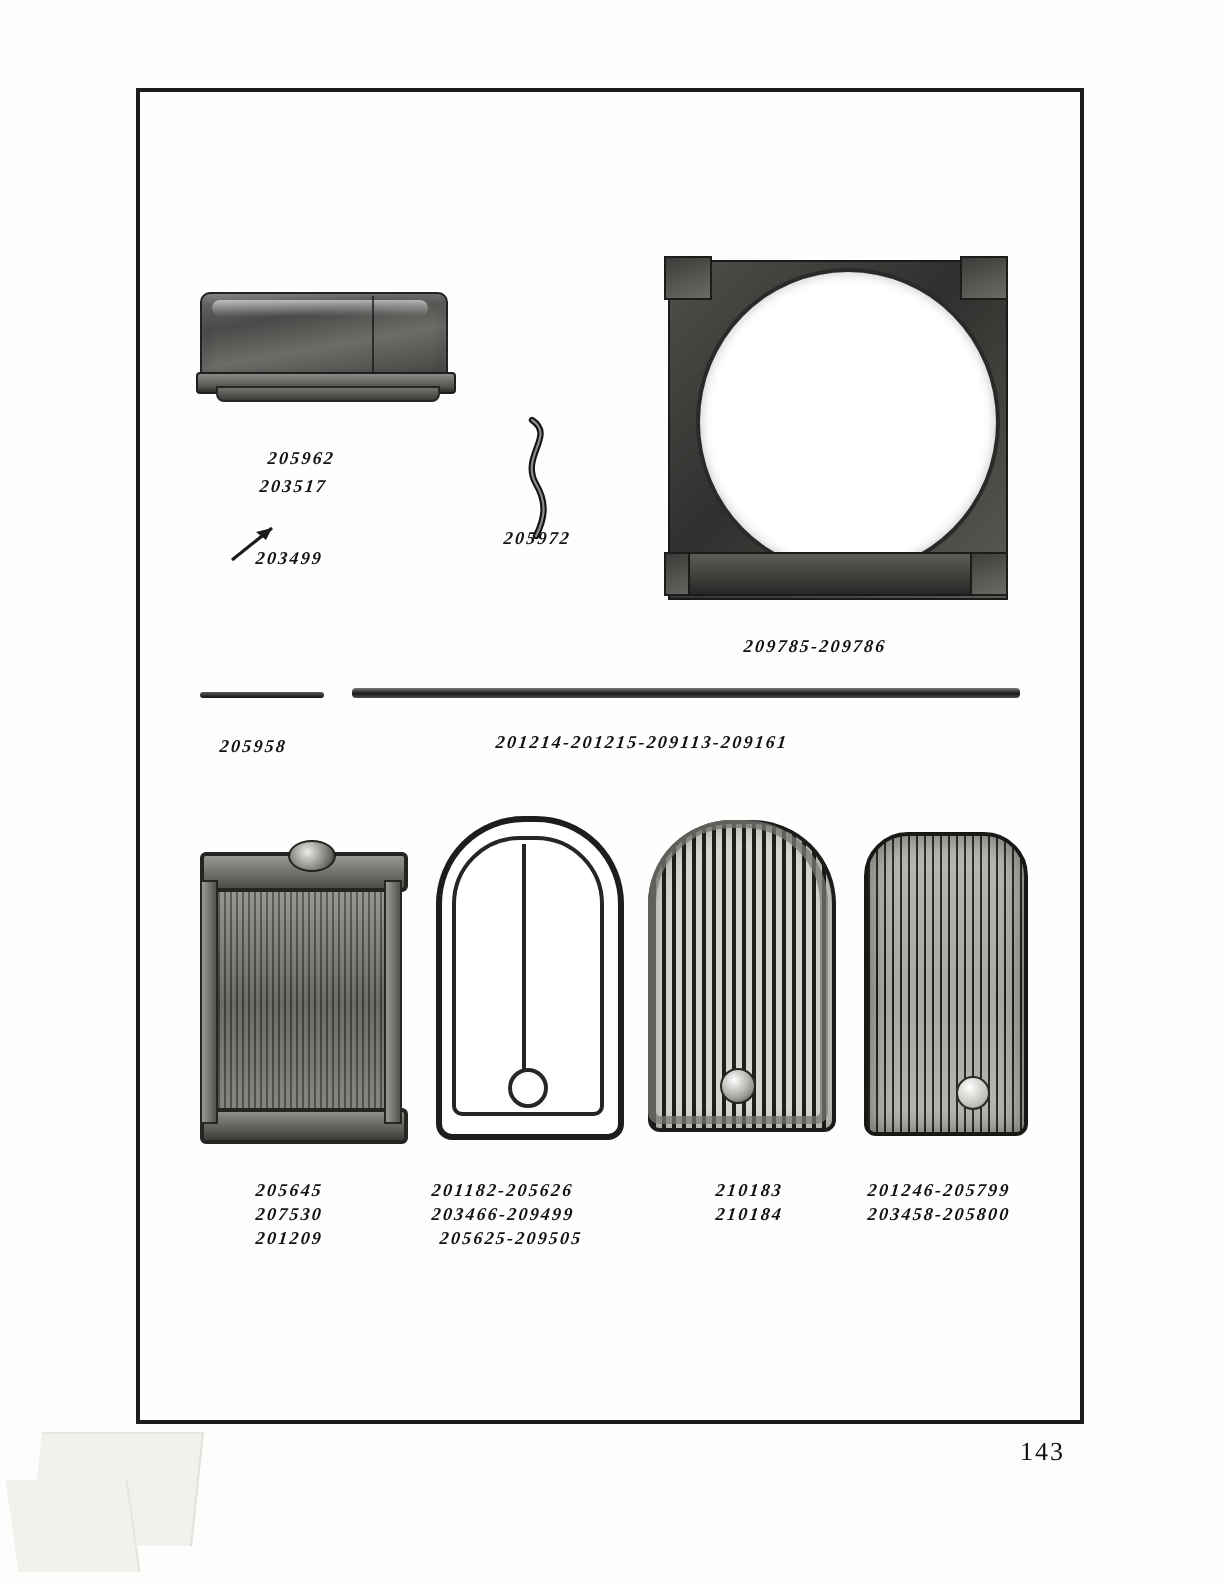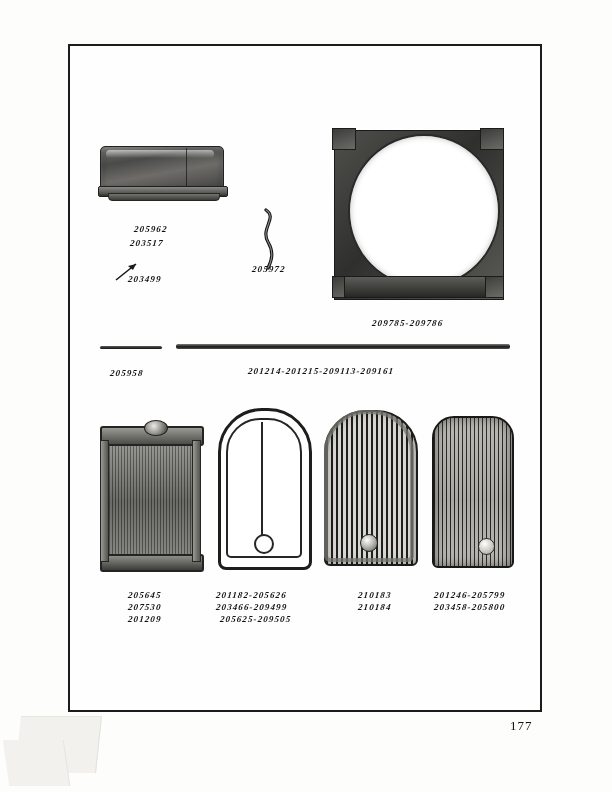--- a/index.html
+++ b/index.html
@@ -390,15 +390,15 @@
     <div class="figure-area" id="part-grille-dark" style="left:358px; top:368px;">
       <div class="shell"></div>
       <div class="cap"></div>
     </div>
 
     <div class="caption" style="left:364px; top:544px;">201246-205799</div>
     <div class="caption" style="left:364px; top:556px;">203458-205800</div>
 
   </div>
 
-  <div id="page-number">177</div>
+  <div id="page-number">143</div>
 
 </div>
 
 </body></html>

